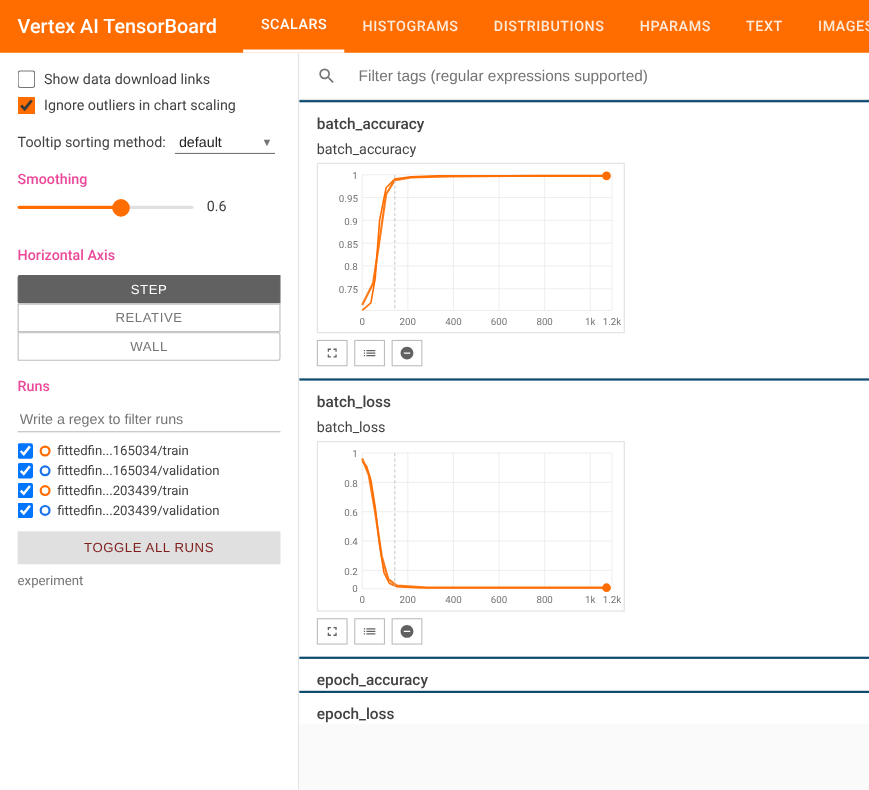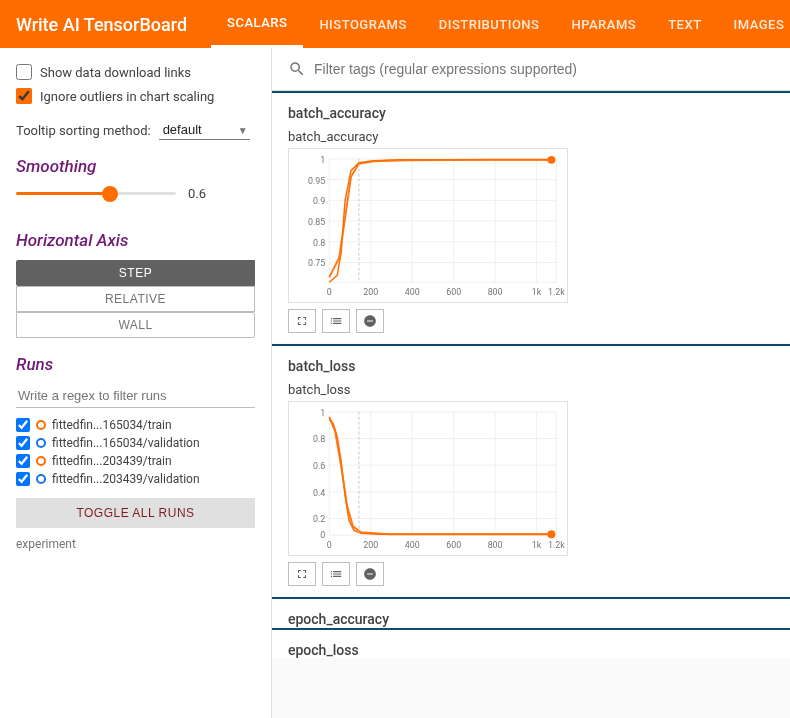--- a/index.html
+++ b/index.html
@@ -95,25 +95,24 @@
       position: absolute;
       right: 2px;
       top: 50%;
       transform: translateY(-50%);
       pointer-events: none;
       font-size: 10px;
       color: #757575;
     }
 
     .section-title {
-      font-size: 17px;
+      font-size: 13px;
       font-weight: 500;
-      color: #701a75;
+      color: #ec4899;
       margin-bottom: 10px;
-      font-style: italic;
     }
 
     
     .smoothing-section { margin-bottom: 16px; }
     .slider-row {
       display: flex;
       align-items: center;
       gap: 12px;
       margin-top: 8px;
     }
@@ -222,21 +221,21 @@
       background: #fafafa;
     }
 
     
     .search-bar {
       padding: 12px 16px;
       background: #fff;
       border-bottom: 1px solid #e0e0e0;
       display: flex;
       align-items: center;
-      gap: 8px;
+      gap: 20px;
     }
     .search-input {
       border: none;
       outline: none;
       font-size: 14px;
       color: #424242;
       flex: 1;
       background: transparent;
     }
 
@@ -285,21 +284,21 @@
       align-items: center;
       justify-content: center;
       font-size: 14px;
       color: #616161;
     }
   </style>
 </head>
 <body>
 
 <nav class="topnav">
-  <div class="topnav-brand">Write AI TensorBoard</div>
+  <div class="topnav-brand">Vertex AI TensorBoard</div>
   <div class="topnav-links">
     <div class="topnav-link active">SCALARS</div>
     <div class="topnav-link">HISTOGRAMS</div>
     <div class="topnav-link">DISTRIBUTIONS</div>
     <div class="topnav-link">HPARAMS</div>
     <div class="topnav-link">TEXT</div>
     <div class="topnav-link">IMAGES</div>
 
   </div>
 </nav>

